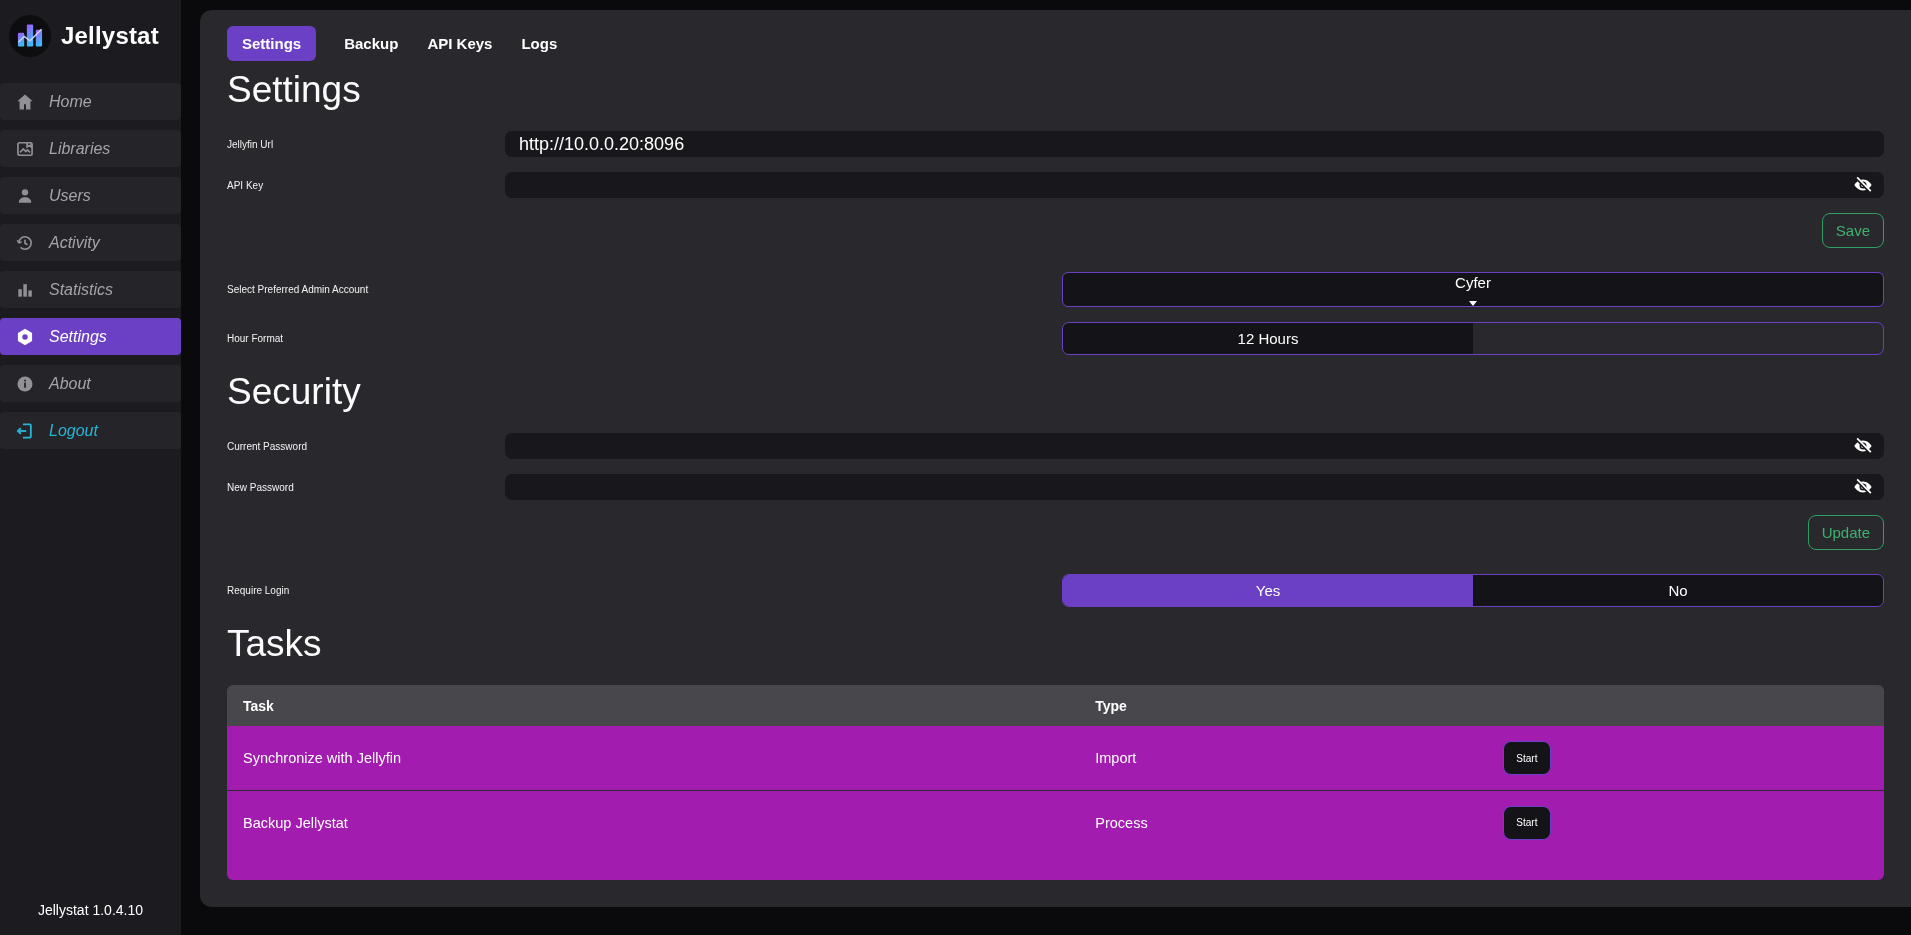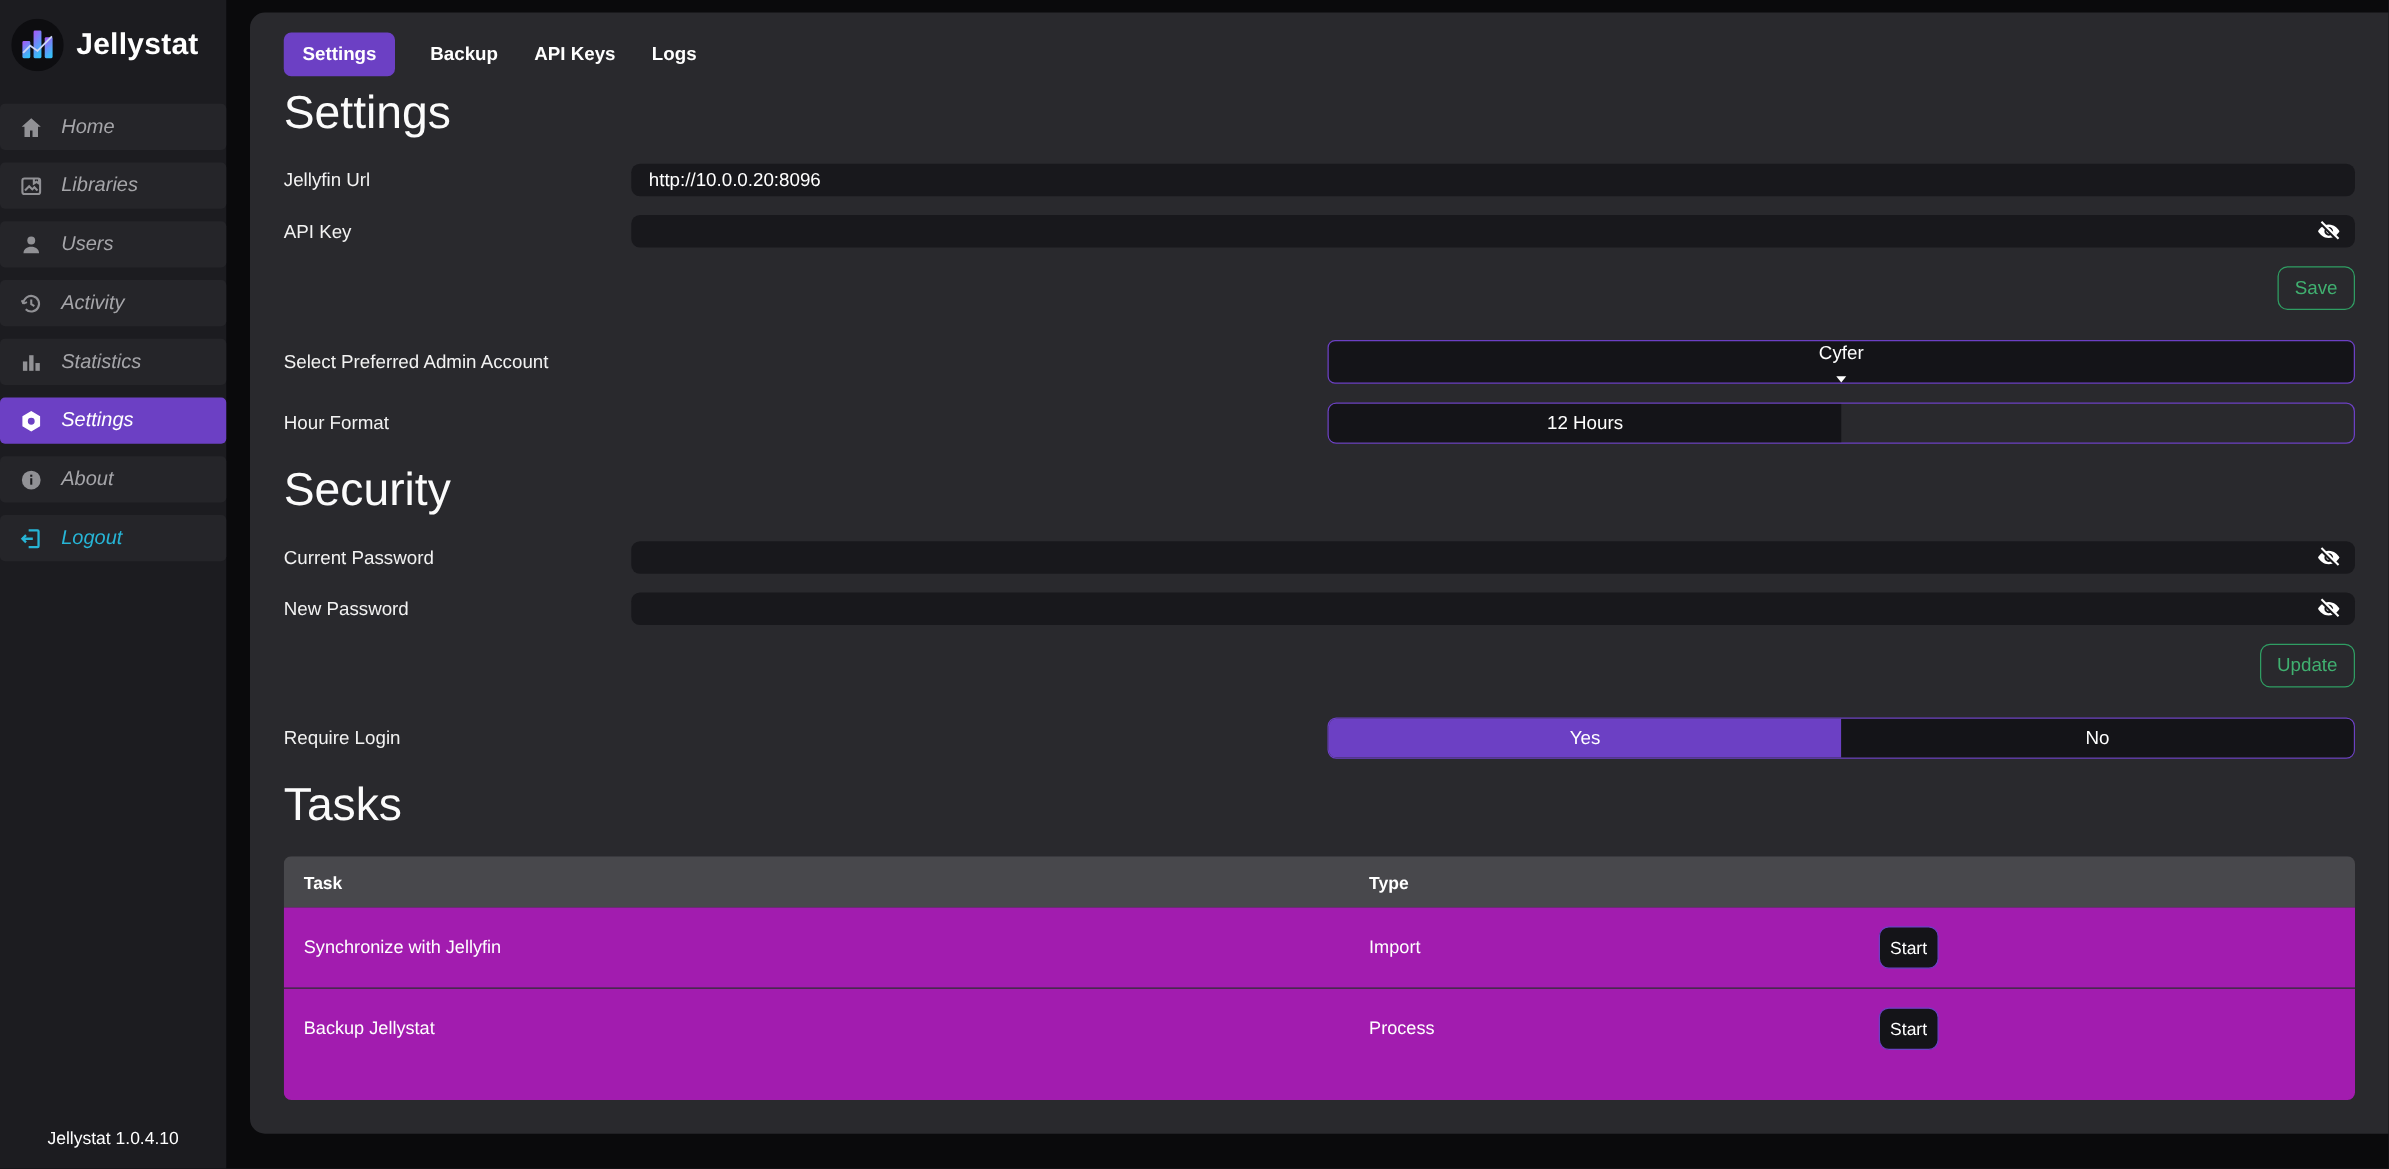--- a/index.html
+++ b/index.html
@@ -27,23 +27,23 @@
 
   .tabs { display:flex; align-items:center; gap:27px; }
   .tab { color:#ffffff; font-size:15px; font-weight:600; padding:9px 1px; cursor:pointer; border-radius:6px; }
   .tab.active { background:#6c40c4; padding:9px 15px; }
 
   .section-title { font-size:37px; font-weight:300; color:#fbfbfb; margin:8px 0 20px 0; }
   .section-title.later { margin-top:16px; }
 
   .frow { display:grid; grid-template-columns:278px 1fr; align-items:center; margin-bottom:15px; }
   .crow { display:grid; grid-template-columns:835px 1fr; align-items:center; margin-bottom:15px; }
-  .flabel { color:#f2f2f2; font-size:15px; }
+  .flabel { color:#f2f2f2; font-size:10px; }
   .tinput { background:#18181c; border:none; outline:none; border-radius:7px; height:26px; width:100%;
-            color:#ffffff; font-size:15px; padding:0 14px; }
+            color:#ffffff; font-size:18px; padding:0 14px; }
   .input-wrap { position:relative; }
   .input-wrap .tinput { padding-right:46px; }
   .eye-btn { position:absolute; right:11px; top:50%; transform:translateY(-50%); background:none; border:none;
              cursor:pointer; display:flex; align-items:center; }
 
   .btn-row { display:flex; justify-content:flex-end; margin:12px 0 24px 0; }
   .btn-success { background:transparent; border:1px solid #2f9e63; color:#40b070; border-radius:8px;
                  padding:8px 13px; font-size:15px; cursor:pointer; }
 
   .dropdown { background:#141418; border:1px solid #6c40c4; border-radius:6px; height:35px; display:flex;
@@ -59,21 +59,21 @@
 
   .task-table { margin-top:4px; border-radius:6px; overflow:hidden; }
   .thead { display:grid; grid-template-columns:52.4% 24.6% 23%; background:#48484c; height:41px;
            align-items:center; color:#ffffff; font-size:14px; font-weight:bold; }
   .thead .cell:first-child, .trow .cell:first-child { padding-left:16px; }
   .tbody { background:#a21caf; padding-bottom:26px; }
   .trow { display:grid; grid-template-columns:52.4% 24.6% 23%; height:64px; align-items:center;
           color:#ffffff; font-size:14.5px; }
   .trow + .trow { border-top:1px solid #2d2d31; }
   .start-btn { width:48px; height:34px; background:#141418; border:1.5px solid #6c40c4; border-radius:8px;
-               color:#ffffff; font-size:14px; cursor:pointer; }
+               color:#ffffff; font-size:10px; cursor:pointer; }
 </style>
 </head>
 <body>
 
 <div class="sidebar">
   <div class="logo-row">
     <svg class="logo-icon" viewBox="0 0 40 40">
       <defs>
           <linearGradient id="lg" x1="0" y1="0" x2="0.4" y2="1">
         <stop offset="0" stop-color="#a855f7"></stop>

